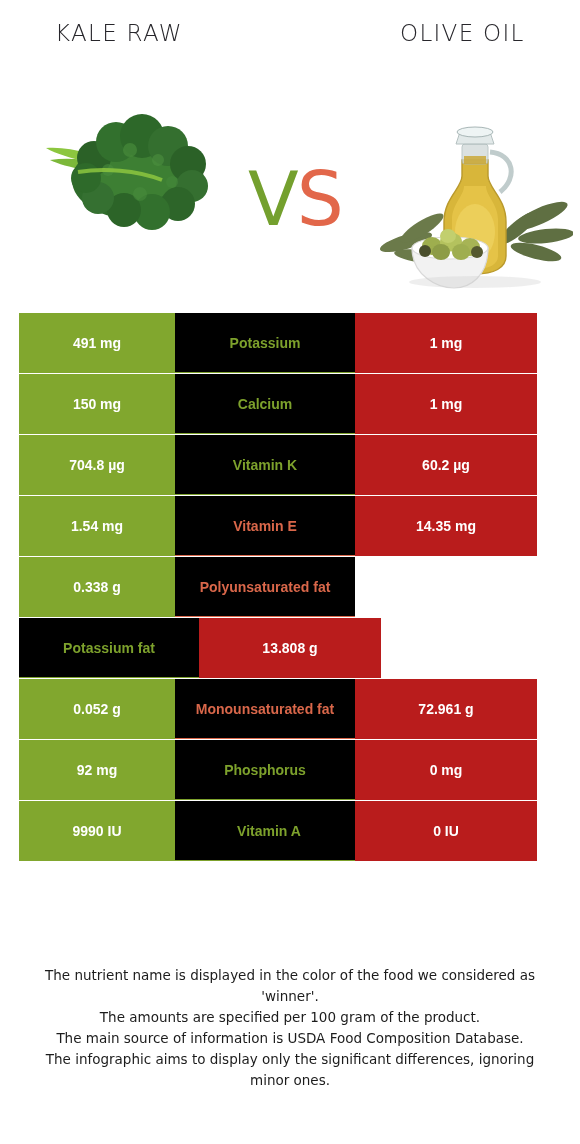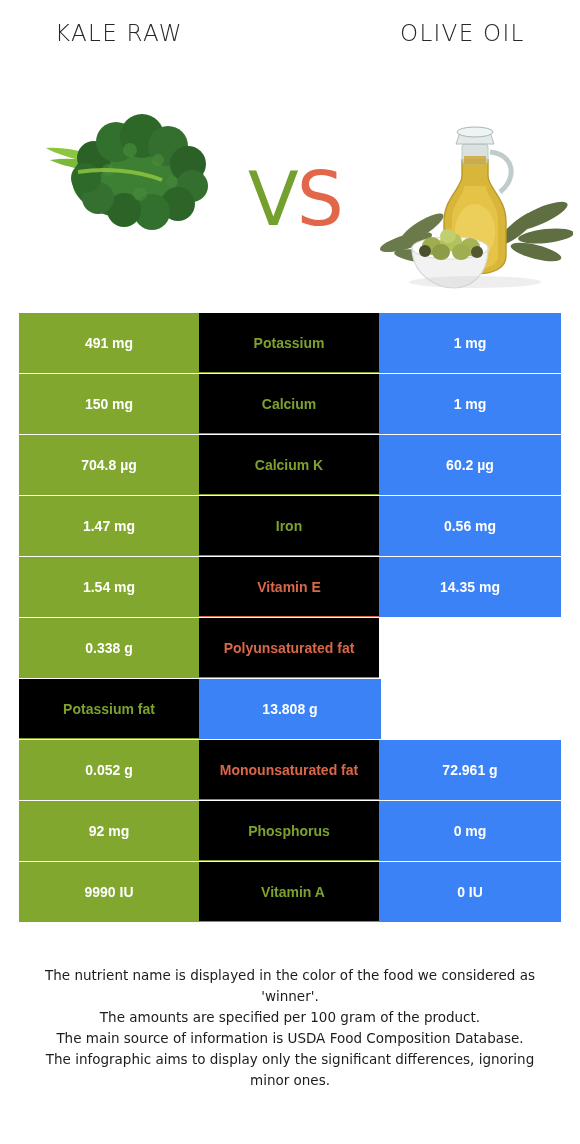--- a/index.html
+++ b/index.html
@@ -71,27 +71,27 @@
   }
   .cell {
     display: flex;
     align-items: center;
     justify-content: center;
     font-size: 14px;
     font-weight: 600;
     box-sizing: border-box;
   }
   .cell-left {
-    width: 180px;
+    width: 156px;
     background: #81a72e;
     color: #ffffff;
   }
   .cell-right {
     width: 182px;
-    background: #3b82f6;
+    background: #b91c1c;
     color: #ffffff;
   }
   .cell-mid {
     width: 180px;
     background: #000000;
     color: #7da12c;
     border-bottom: 1px solid #7da12c;
     font-size: 14px;
     font-weight: 600;
   }
@@ -225,27 +225,22 @@
       <div class="cell cell-mid">Potassium</div>
       <div class="cell cell-right">1 mg</div>
     </div>
     <div class="row">
       <div class="cell cell-left">150 mg</div>
       <div class="cell cell-mid">Calcium</div>
       <div class="cell cell-right">1 mg</div>
     </div>
     <div class="row">
       <div class="cell cell-left">704.8 µg</div>
-      <div class="cell cell-mid">Calcium K</div>
+      <div class="cell cell-mid">Vitamin K</div>
       <div class="cell cell-right">60.2 µg</div>
-    </div>
-    <div class="row">
-      <div class="cell cell-left">1.47 mg</div>
-      <div class="cell cell-mid">Iron</div>
-      <div class="cell cell-right">0.56 mg</div>
     </div>
     <div class="row">
       <div class="cell cell-left">1.54 mg</div>
       <div class="cell cell-mid win-oil">Vitamin E</div>
       <div class="cell cell-right">14.35 mg</div>
     </div>
     <div class="row">
       <div class="cell cell-left">0.338 g</div>
       <div class="cell cell-mid win-oil">Polyunsaturated fat</div>
     </div>

